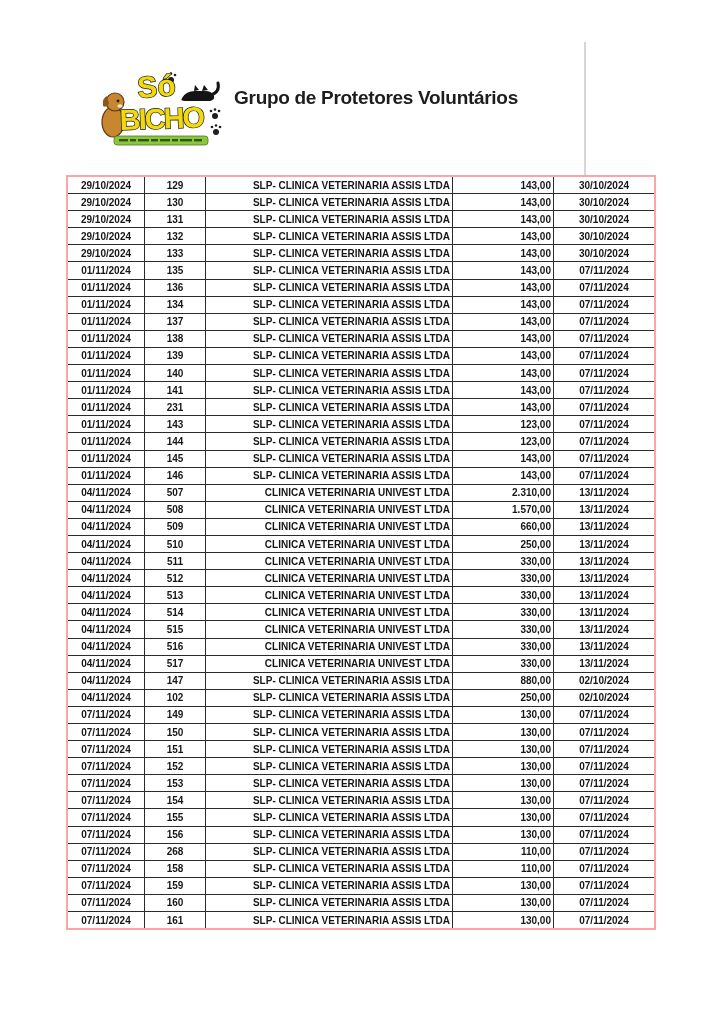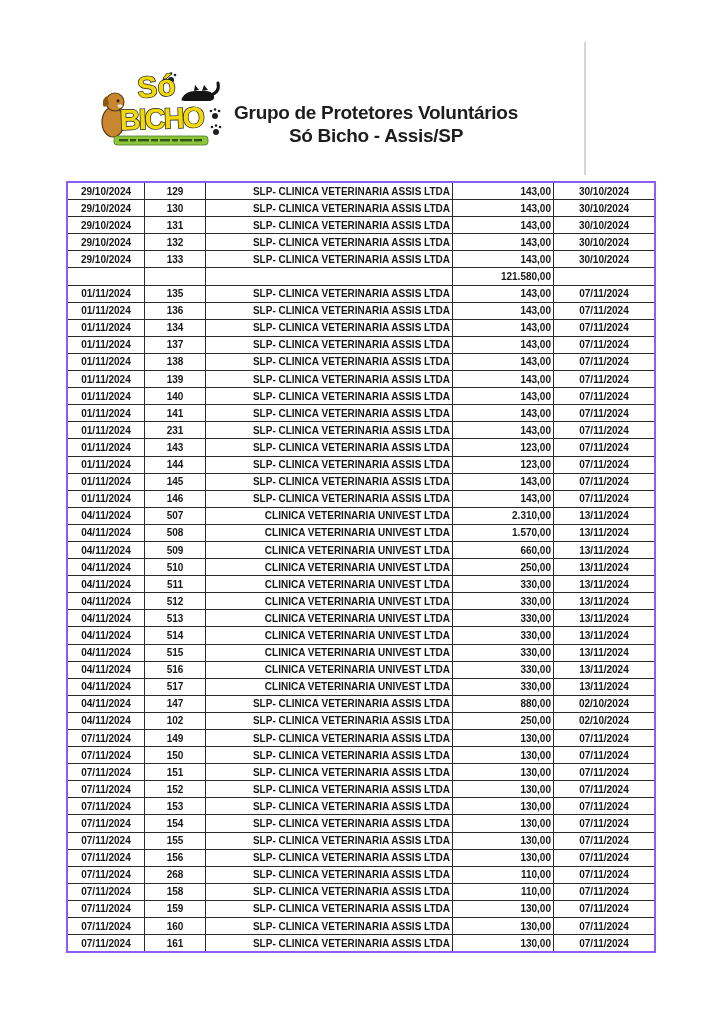--- a/index.html
+++ b/index.html
@@ -8,40 +8,40 @@
     width:724px;height:1024px;
     background:#ffffff;
     font-family:"Liberation Sans", sans-serif;
     overflow:hidden;
   }
   
   .logo{
     position:absolute;left:98px;top:64px;width:126px;height:90px;
   }
   .org-title{
-    position:absolute;left:218px;top:101px;width:316px;
+    position:absolute;left:218px;top:86px;width:316px;
     text-align:center;
     font-weight:700;
     font-size:19px;
     line-height:23px;
     letter-spacing:-0.3px;
     color:#1d1d1d;
   }
   
   .scan-line{
     position:absolute;left:584px;top:42px;width:2px;height:133px;
     background:#d6d6d6;
   }
   
   table.payments{
-    position:absolute;left:66px;top:181px;
+    position:absolute;left:66px;top:175px;
     width:572px;
     border-collapse:collapse;
     table-layout:fixed;
-    border:2px solid #8b5cf6;
+    border:2px solid #fca5a5;
   }
   table.payments td{
     border:1.5px solid #2b2b2b;
     height:16.1px;
     padding:0 2px;
     font-size:10px;
     font-weight:700;
     color:#161616;
     white-space:nowrap;
     overflow:hidden;
@@ -105,21 +105,20 @@
             <rect x="74" y="75" width="6" height="2.4"></rect>
           <rect x="82" y="75" width="12" height="2.4"></rect>
             <rect x="96" y="75" width="8" height="2.4"></rect>
         </g>
       </g>
     </svg>
   </div>
 
   <div class="org-title">
     <div>Grupo de Protetores Voluntários</div>
-    <div>Só Bicho - Assis/SP</div>
   </div>
 
   <div class="scan-line"></div>
 
   <table class="payments">
     <tbody>
         <tr>
           <td class="c0">29/10/2024</td>
           <td class="c1">129</td>
           <td class="c2">SLP- CLINICA VETERINARIA ASSIS LTDA</td>
@@ -148,27 +147,20 @@
           <td class="c4">30/10/2024</td>
         </tr>
         <tr>
           <td class="c0">29/10/2024</td>
           <td class="c1">133</td>
           <td class="c2">SLP- CLINICA VETERINARIA ASSIS LTDA</td>
           <td class="c3">143,00</td>
           <td class="c4">30/10/2024</td>
         </tr>
         <tr>
-          <td class="c0"></td>
-          <td class="c1"></td>
-          <td class="c2"></td>
-          <td class="c3">121.580,00</td>
-          <td class="c4"></td>
-        </tr>
-        <tr>
           <td class="c0">01/11/2024</td>
           <td class="c1">135</td>
           <td class="c2">SLP- CLINICA VETERINARIA ASSIS LTDA</td>
           <td class="c3">143,00</td>
           <td class="c4">07/11/2024</td>
         </tr>
         <tr>
           <td class="c0">01/11/2024</td>
           <td class="c1">136</td>
           <td class="c2">SLP- CLINICA VETERINARIA ASSIS LTDA</td>

